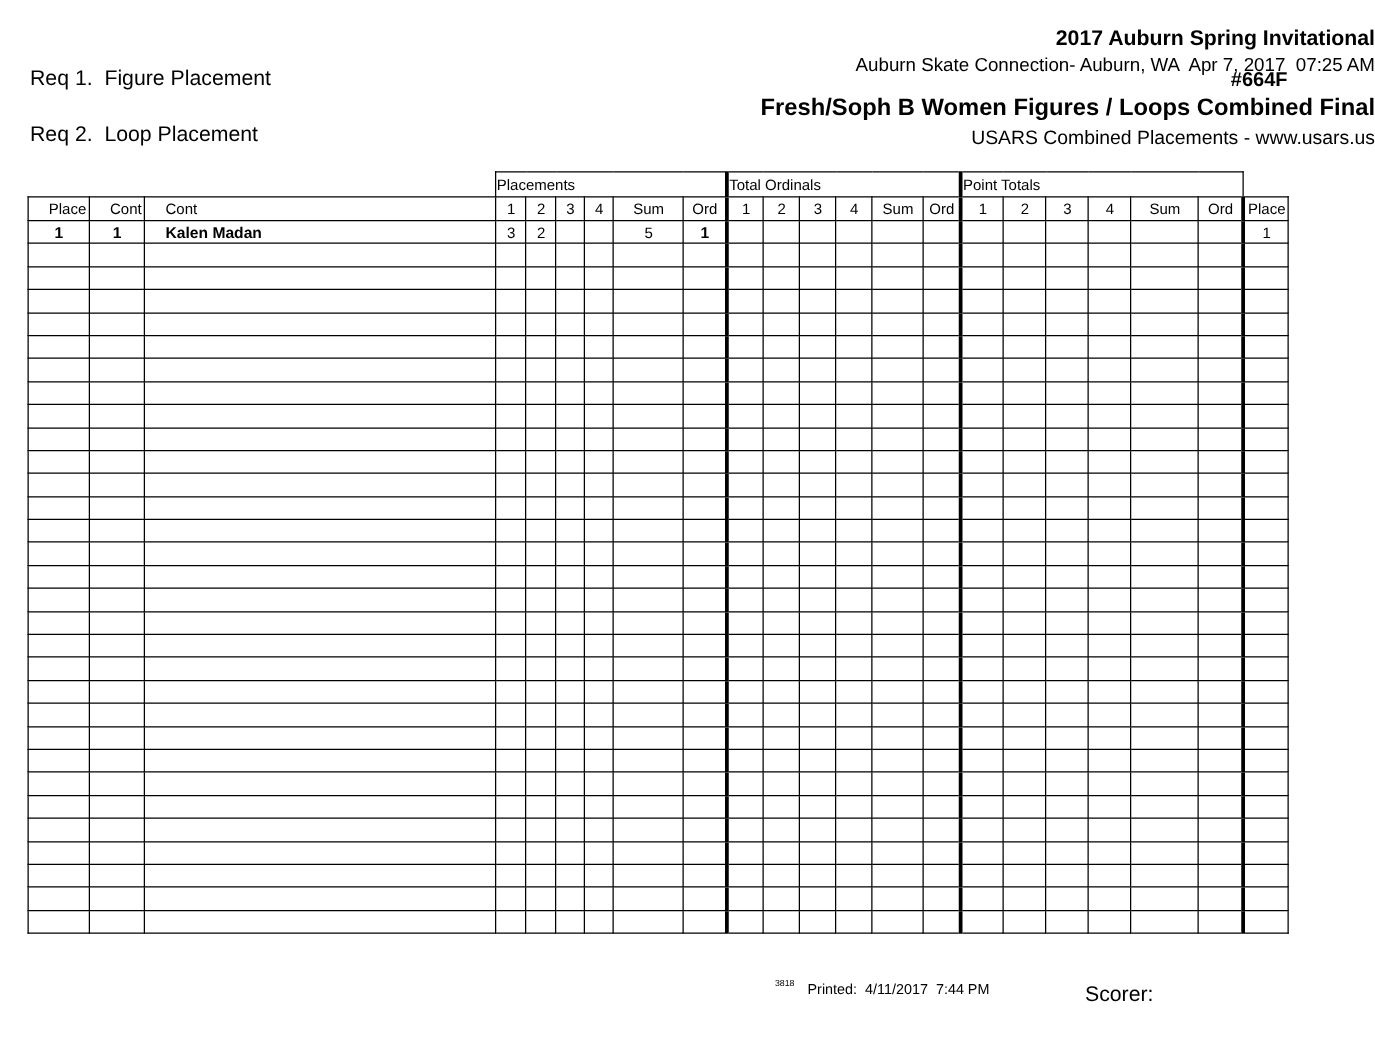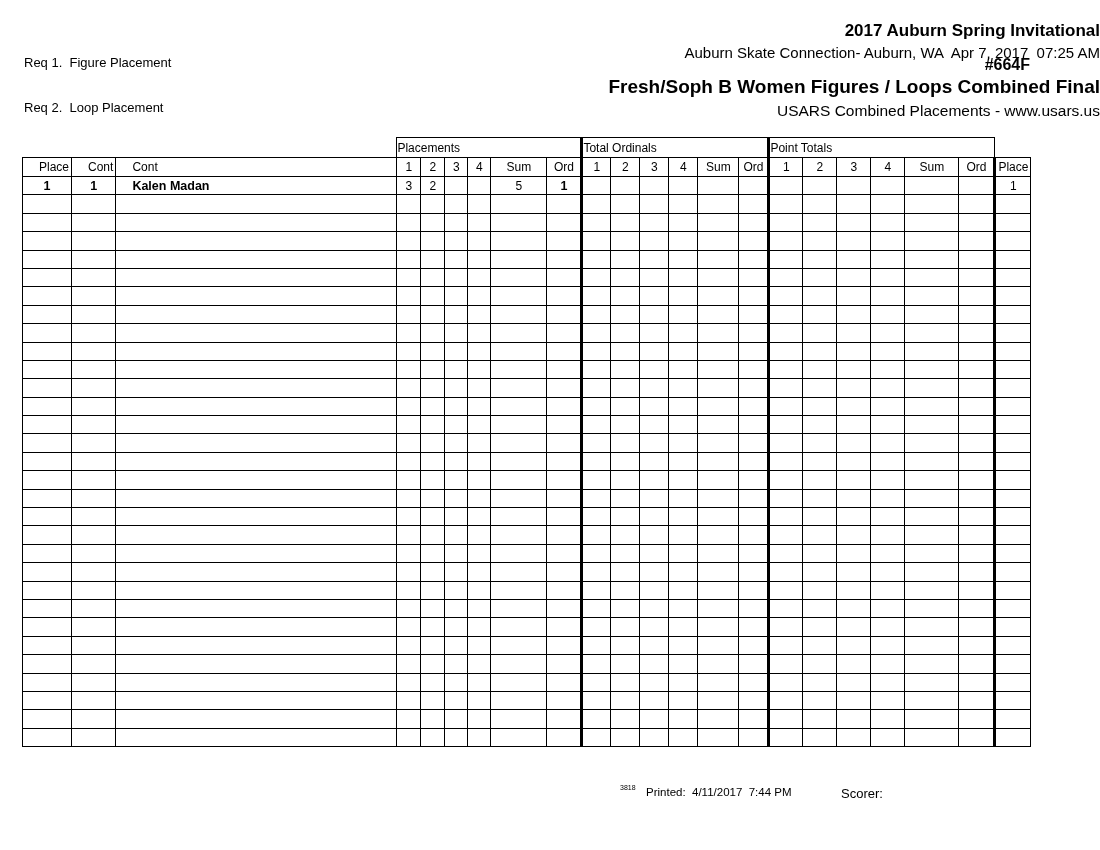--- a/index.html
+++ b/index.html
@@ -4,21 +4,21 @@
 <style>
   * { margin:0; padding:0; box-sizing:border-box; }
   html,body { background:#ffffff; }
   body {
     width:1100px; height:850px;
     font-family:"Liberation Sans", sans-serif;
     color:#000;
   }
   .page { position:relative; width:1100px; height:850px; background:#fff; overflow:hidden; }
 
-  .req-lines { position:absolute; left:24px; top:25px; font-size:13px; line-height:15px; white-space:pre; }
+  .req-lines { position:absolute; left:24px; top:25px; font-size:17px; line-height:15px; white-space:pre; }
 
   .header-center { position:absolute; left:0; top:21px; width:100%; text-align:right; }
   .title { font-size:17px; font-weight:bold; }
   .subtitle { font-size:15px; margin-top:3px; white-space:pre;padding-left:44px; }
   .event-title { font-size:19px; font-weight:bold; margin-top:15px; }
   .event-subtitle { font-size:15.5px; margin-top:4px; }
 
   .event-number { position:absolute; top:24px; right:70px; font-size:16px; font-weight:bold;margin-top:32px; }
 
   table#results-table {
@@ -39,21 +39,21 @@
   #results-table tr[data-name="group-header-row"] td { height:20px; }
   #results-table td.group-cell { text-align:left; padding-left:0; font-size:12px; }
   #results-table tr[data-name="column-header-row"] td { height:19px; }
   #results-table td.thick-left { border-left:3px solid #000; }
   #results-table td.left { text-align:left; padding-left:16px;margin-left:24px; }
   #results-table td.bold { font-weight:bold; font-size:12.5px; }
 
   .footer { position:absolute; top:784px; left:0; width:1100px; height:16px; }
   .footer .code { position:absolute; left:620px; top:0; font-size:7px; }
   .footer .printed { position:absolute; left:646px; top:2px; font-size:11.5px; white-space:pre; }
-  .footer .scorer { position:absolute; left:841px; top:2px; font-size:13px; }
+  .footer .scorer { position:absolute; left:868px; top:2px; font-size:17px; }
 </style>
 </head>
 <body>
 
 <div class="page" data-name="results-sheet">
 
   <div class="req-lines" data-name="requirements-block">
     <div data-name="req-line-1">Req 1.  Figure Placement</div>
     <div data-name="req-line-2">Req 2.  Loop Placement</div>
   </div>

